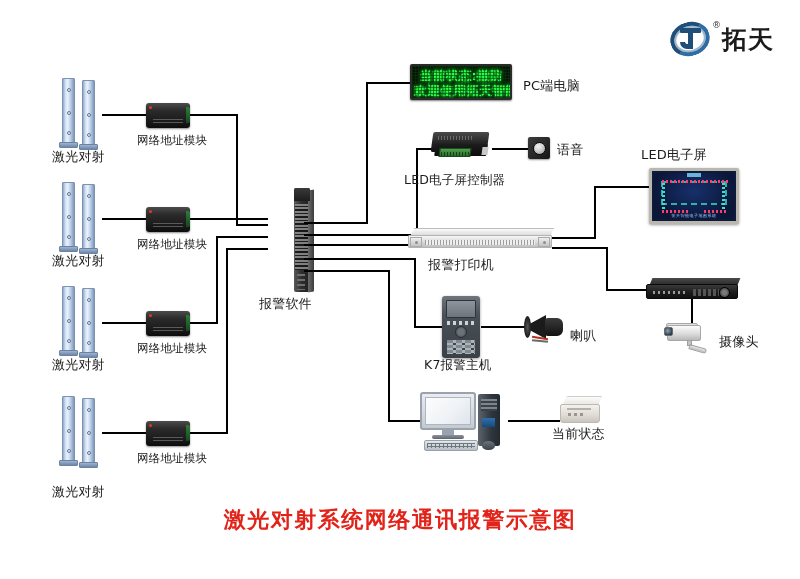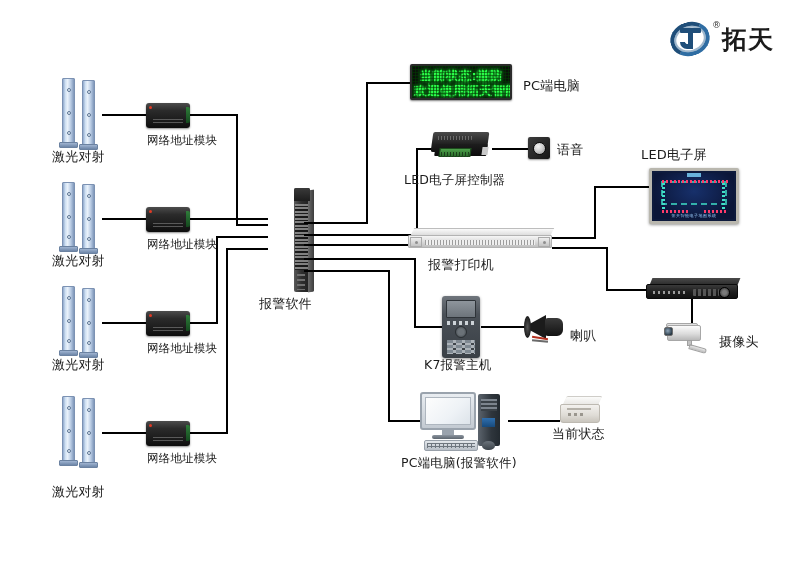--- a/index.html
+++ b/index.html
@@ -17,21 +17,21 @@
   }
 
   
   .label {
     position: absolute;
     font-size: 12.5px;
     color: #1b1b1b;
     white-space: nowrap;
     letter-spacing: .2px;
   }
-  .label.sm { font-size: 11.5px; margin-left: 10px; }
+  .label.sm { font-size: 11.5px; }
   .label.lt { font-size: 13px; }
 
   
   .wire {
     position: absolute;
     background: #000000;
   }
   .wh { height: 2px; }
   .wv { width: 2px; }
 
@@ -795,21 +795,20 @@
       </div>
     <div class="stand"></div>
     <div class="foot"></div>
     <div class="tower">
       <div class="bay"></div>
       <div class="badge"></div>
     </div>
     <div class="kb"></div>
     <div class="mouse"></div>
   </div>
-  <div class="label" style="left:401px; top:455px;">PC端电脑(报警软件)</div>
 
   <div class="wire wh" style="left:508px; top:420px; width:52px;"></div>
   <div class="printer" style="left:560px; top:396px;">
     <div class="top"></div>
     <div class="body">
       <div class="slot"></div>
       <div class="btns"></div>
     </div>
   </div>
   <div class="label lt" style="left:552px; top:425px;">当前状态</div>
@@ -895,14 +894,15 @@
     <div class="base b2"></div>
   </div>
   <div class="label lt" style="left:52px; top:483px;">激光对射</div>
   <div class="namod" style="left:146px; top:421px;">
     <span class="ledr"></span>
       <span class="txt"></span>
       <span class="grn"></span>
   </div>
   <div class="label sm" style="left:137px; top:451px;">网络地址模块</div>
 
+  <div class="title" style="top:505px;">激光对射系统网络通讯报警示意图</div>
 
 </div>
 
 </body></html>

